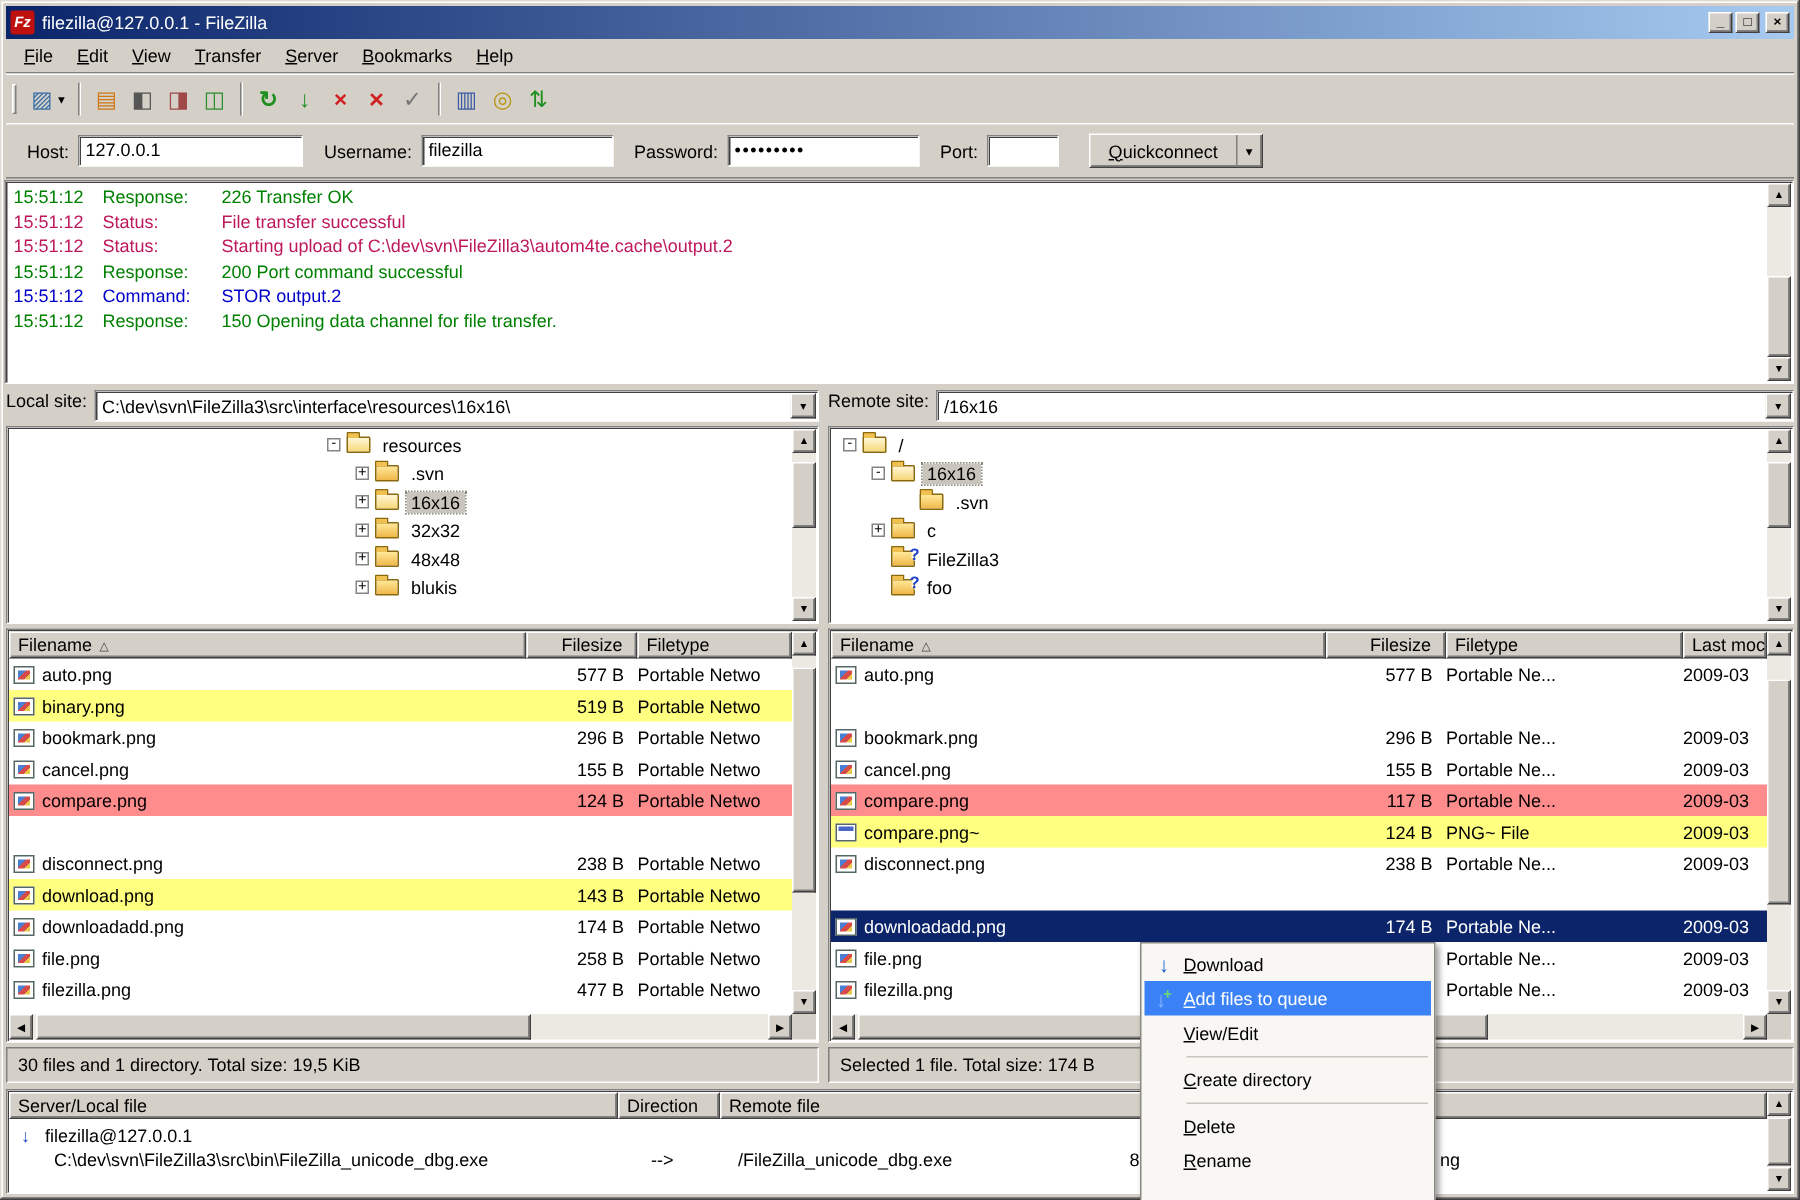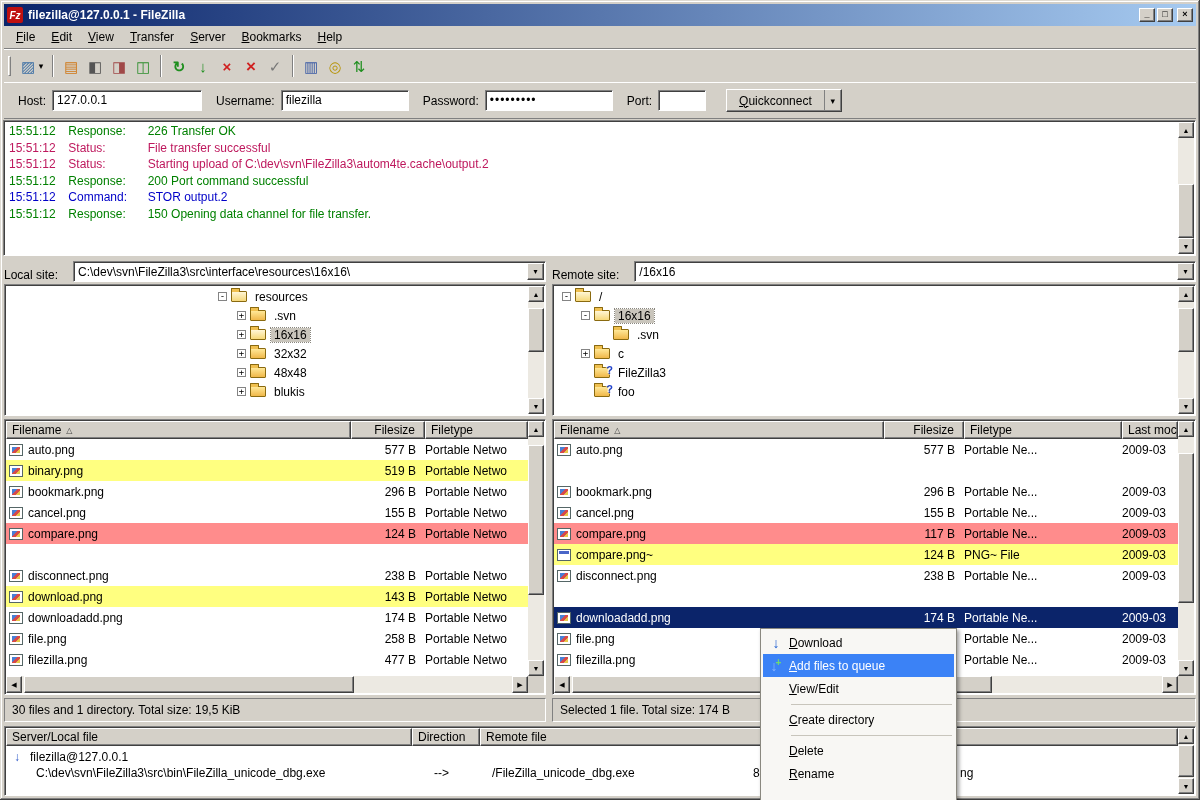--- a/index.html
+++ b/index.html
@@ -7,21 +7,21 @@
   body{font-family:"Liberation Sans",sans-serif;font-size:12px;color:#000;background:#d4d0c8}
 
   .window{position:relative;width:1200px;height:800px;background:#d4d0c8;
     box-shadow: inset -1px -1px 0 #404040, inset 1px 1px 0 #dfdbd3, inset -2px -2px 0 #808080, inset 2px 2px 0 #fff;}
 
   
   .titlebar{position:absolute;left:4px;right:4px;top:4px;height:22px;
     background:linear-gradient(90deg,#0a246a,#a6caf0);display:flex;align-items:center;padding:0 3px;color:#fff}
   .app-icon{width:16px;height:16px;background:#bf1010;color:#fff;font-weight:bold;font-style:italic;
     font-size:10px;display:flex;align-items:center;justify-content:center;border-radius:2px;margin-right:5px;flex:none}
-  .title-text{font-weight:bold;flex:1;white-space:nowrap;overflow:hidden}
+  .title-text{font-weight:normal;flex:1;white-space:nowrap;overflow:hidden}
   .win-btns{display:flex;gap:2px}
   .win-btn{width:16px;height:14px;background:#d4d0c8;border:1px solid;border-color:#fff #404040 #404040 #fff;
     box-shadow:inset -1px -1px 0 #808080;color:#000;font-size:9px;line-height:11px;text-align:center;font-weight:bold}
   .win-btn.close{margin-left:2px}
 
   
   .menubar{position:absolute;left:4px;right:4px;top:26px;height:23px;display:flex;align-items:center;
     padding-left:4px;border-bottom:1px solid #808080}
   .menu-item{display:inline-block;padding:3px 8px}
   .menu-item::first-letter{text-decoration:underline}
@@ -85,21 +85,21 @@
   .sb-h .sb-thumb{position:absolute;top:0;bottom:0;background:#d4d0c8;border:1px solid;border-color:#fff #404040 #404040 #fff;box-shadow:inset -1px -1px 0 #808080}
   .sb-corner{position:absolute;right:1px;bottom:1px;width:16px;height:17px;background:#d4d0c8}
 
   
   .panes{position:absolute;left:4px;right:4px;top:258px;height:464px;display:flex}
   .pane{display:flex;flex-direction:column;min-width:0}
   .pane-local{width:542px;flex:none}
   .splitter{width:6px;flex:none}
   .pane-remote{flex:1}
 
-  .site-row{height:26px;display:flex;align-items:flex-end;gap:15px;padding:2px 0}
+  .site-row{height:26px;display:flex;align-items:flex-start;gap:5px;padding:2px 0}
   .site-label{flex:none;white-space:nowrap}
   .combo{flex:1;display:flex;align-items:center;background:#fff;border:1px solid;border-color:#808080 #fff #fff #808080;
     box-shadow:inset 1px 1px 0 #404040;height:21px;min-width:0}
   .combo-value{flex:1;padding:0 4px;white-space:nowrap;overflow:hidden}
   .combo-btn{width:17px;height:17px;margin-right:1px;background:#d4d0c8;border:1px solid;border-color:#fff #404040 #404040 #fff;
     box-shadow:inset -1px -1px 0 #808080;font-size:8px;display:flex;align-items:center;justify-content:center;flex:none}
 
   .tree{height:132px;background:#fff;border:1px solid;border-color:#808080 #fff #fff #808080;
     box-shadow:inset 1px 1px 0 #404040;position:relative;overflow:hidden;margin-bottom:3px}
   .tree-items{position:absolute;top:2px;left:1px;right:18px;bottom:1px;overflow:hidden}

